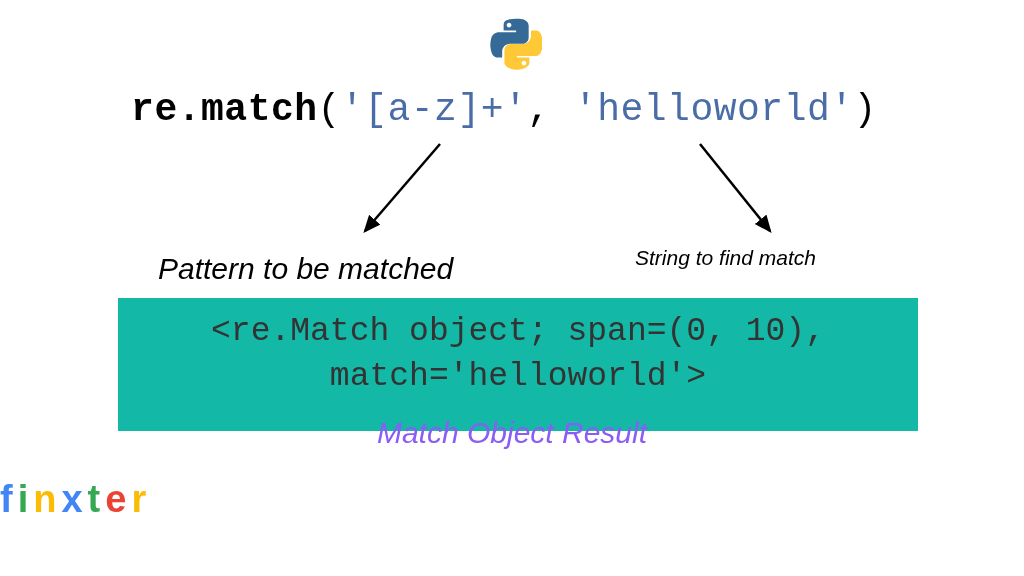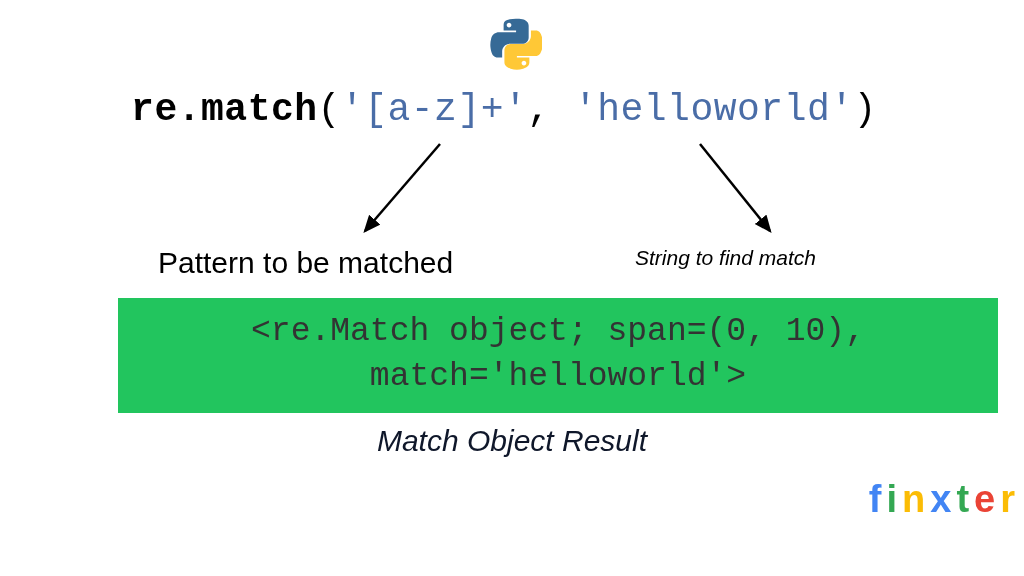--- a/index.html
+++ b/index.html
@@ -36,62 +36,62 @@
     position: absolute;
     top: 136px;
     left: 0;
     width: 1024px;
     height: 120px;
     pointer-events: none;
   }
   .label-pattern {
     position: absolute;
     left: 158px;
-    top: 246px;
+    top: 252px;
+    font-style: italic;
     font-size: 30px;
     color: #000;
   }
   .label-string {
     position: absolute;
     left: 635px;
     top: 246px;
     font-style: italic;
     font-size: 21px;
     color: #000;
   }
   .result-box {
     position: absolute;
     left: 118px;
     top: 298px;
-    width: 880px;
-    background: #22c55e;
+    width: 800px;
+    background: #14b8a6;
     font-family: "Courier New", monospace;
     font-size: 33px;
     color: #333;
     text-align: center;
-    padding: 12px 8px 14px 8px;
+    padding: 12px 8px 32px 8px;
     line-height: 1.35;
   }
   .label-result {
     position: absolute;
     left: 0;
     right: 0;
     top: 416px;
     text-align: center;
     font-style: italic;
     font-size: 30px;
-    color: #0f172a;
-    margin-top: 8px;
+    color: #8b5cf6;
   }
   .brand {
     position: absolute;
     left: 0;
     right: 4px;
     top: 478px;
-    text-align: right;
+    text-align: left;
     font-size: 38px;
     font-weight: 600;
     letter-spacing: 5px;
     font-family: "Segoe UI", Arial, sans-serif;
   }
   .brand span { display: inline-block; }
   .c-f { color: #4285F4; }
   .c-i { color: #34A853; }
   .c-n { color: #FBBC05; }
   .c-x { color: #4285F4; }

